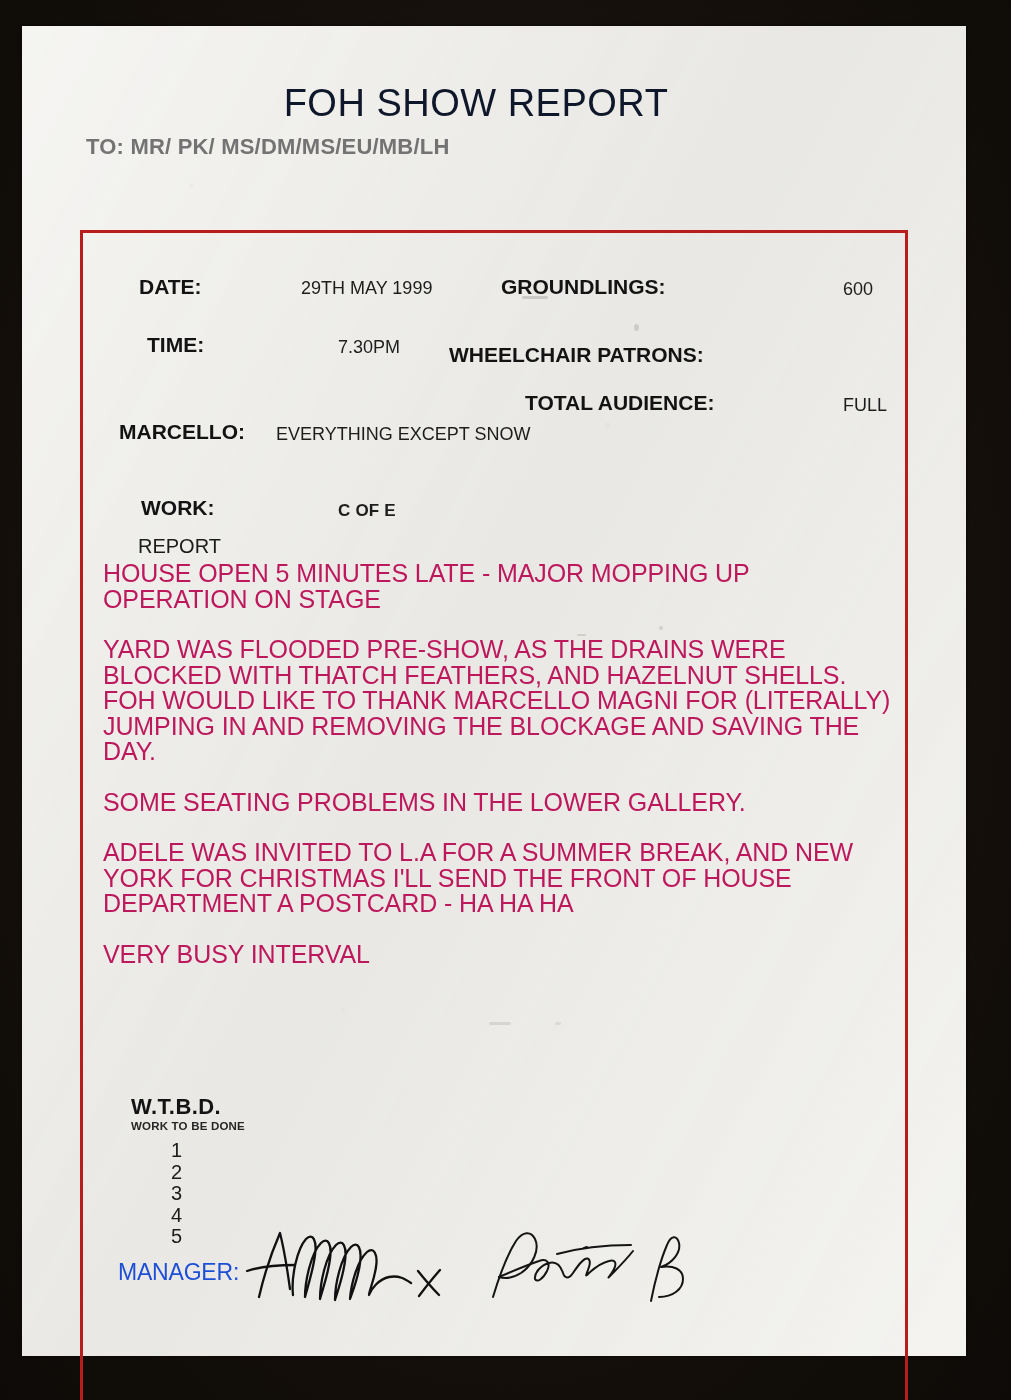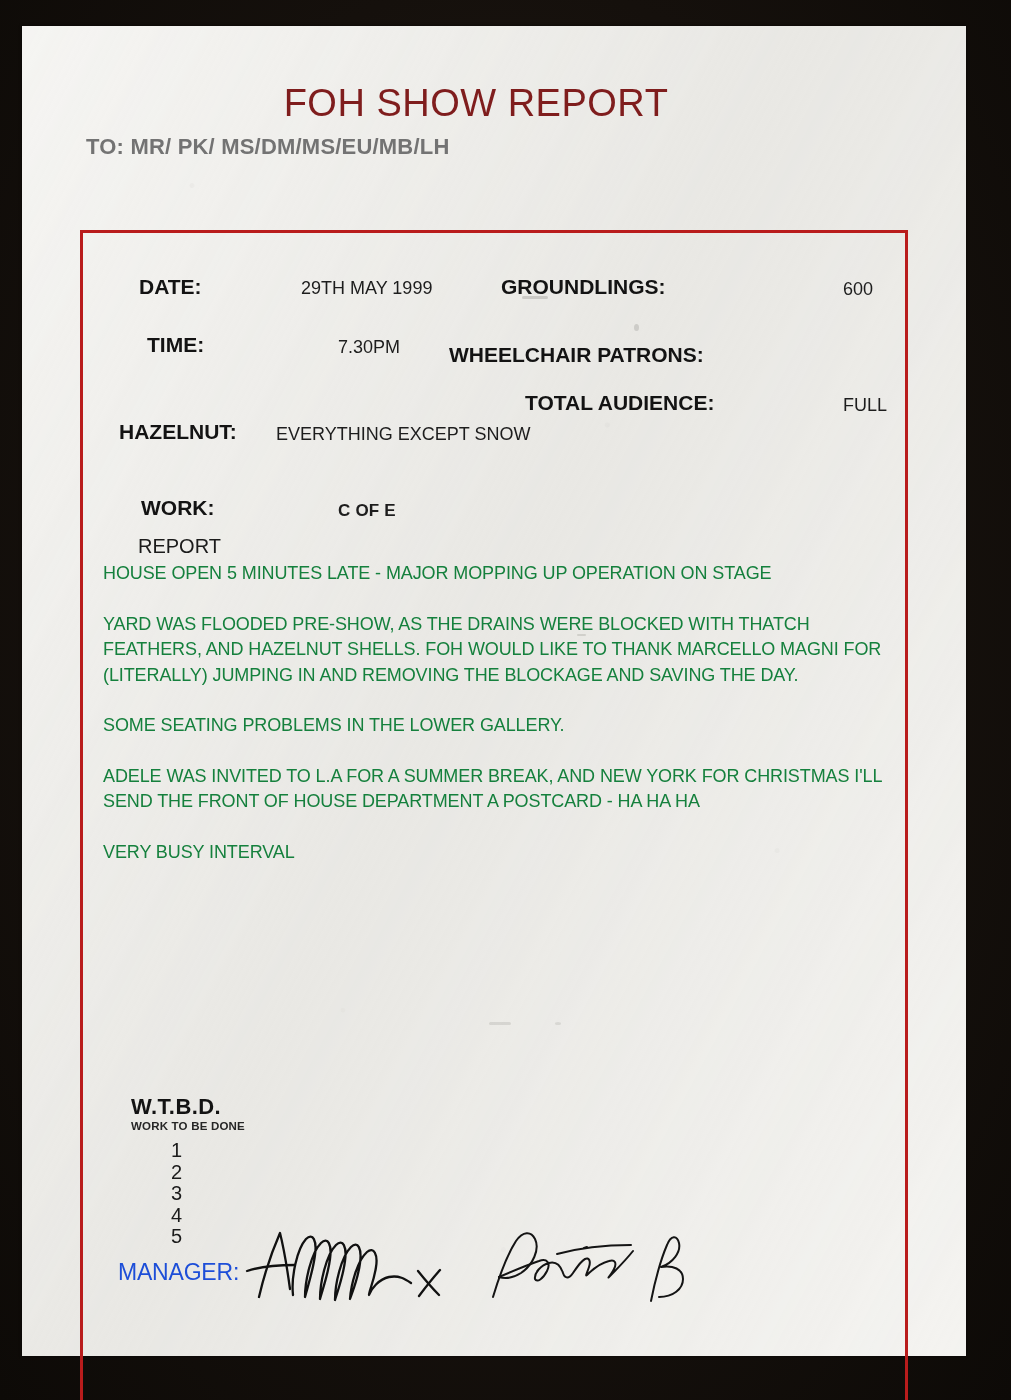--- a/index.html
+++ b/index.html
@@ -50,21 +50,21 @@
   #paper > * { position: relative; z-index: 2; }
 
   
   #title {
     position: absolute;
     left: 0; right: 0;
     top: 56px;
     text-align: center;
     font-size: 38px;
     letter-spacing: .5px;
-    color: #7f1d1d;
+    color: #0f172a;
     font-weight: 400;
     padding-right: 36px;
   }
   #to-line {
     position: absolute;
     left: 64px;
     top: 108px;
     font-size: 22px;
     font-weight: bold;
     letter-spacing: .2px;
@@ -124,23 +124,23 @@
     left: 55px;
     top: 302px;
     font-size: 20px;
     color: #1b1b1b;
   }
   #report-body {
     position: absolute;
     left: 20px;
     top: 328px;
     width: 796px;
-    font-size: 18px;
+    font-size: 25px;
     line-height: 25.5px;
-    color: #15803d;
+    color: #be185d;
     letter-spacing: -.1px;
   }
   #report-body p { margin: 0 0 25px 0; }
   #report-body p:last-child { margin-bottom: 0; }
 
   
   #wtbd {
     position: absolute;
     left: 48px;
     top: 862px;
@@ -219,21 +219,21 @@
     <div class="fld-value" id="val-groundlings">600</div>
 
     <div class="fld-label" id="lbl-time">TIME:</div>
     <div class="fld-value" id="val-time">7.30PM</div>
     <div class="fld-label" id="lbl-wheelchair">WHEELCHAIR PATRONS:</div>
     <div class="fld-value" id="val-wheelchair"></div>
 
     <div class="fld-label" id="lbl-total">TOTAL AUDIENCE:</div>
     <div class="fld-value" id="val-total">FULL</div>
 
-    <div class="fld-label" id="lbl-weather">HAZELNUT:</div>
+    <div class="fld-label" id="lbl-weather">MARCELLO:</div>
     <div class="fld-value" id="val-weather">EVERYTHING EXCEPT SNOW</div>
 
     <div class="fld-label" id="lbl-show">WORK:</div>
     <div class="fld-value bold" id="val-show">C OF E</div>
 
     <div id="report-heading">REPORT</div>
     <div id="report-body">
         <p>HOUSE OPEN 5 MINUTES LATE  - MAJOR MOPPING UP OPERATION ON STAGE</p>
         <p>YARD WAS FLOODED PRE-SHOW, AS THE DRAINS WERE BLOCKED WITH THATCH FEATHERS, AND HAZELNUT SHELLS. FOH WOULD LIKE TO THANK MARCELLO MAGNI FOR (LITERALLY) JUMPING IN AND REMOVING THE BLOCKAGE AND SAVING THE DAY.</p>
         <p>SOME SEATING PROBLEMS IN THE LOWER GALLERY.</p>

